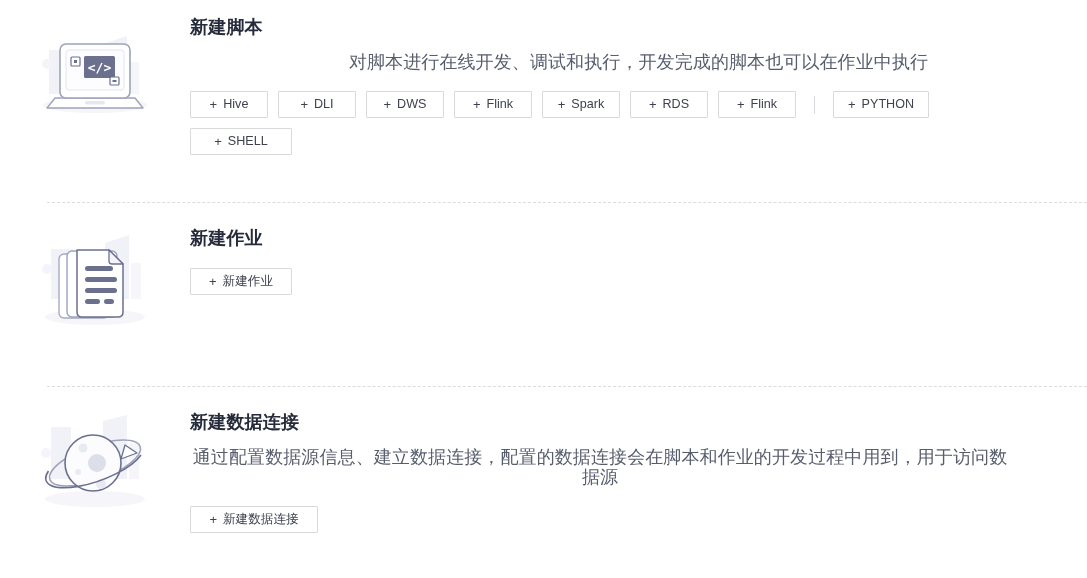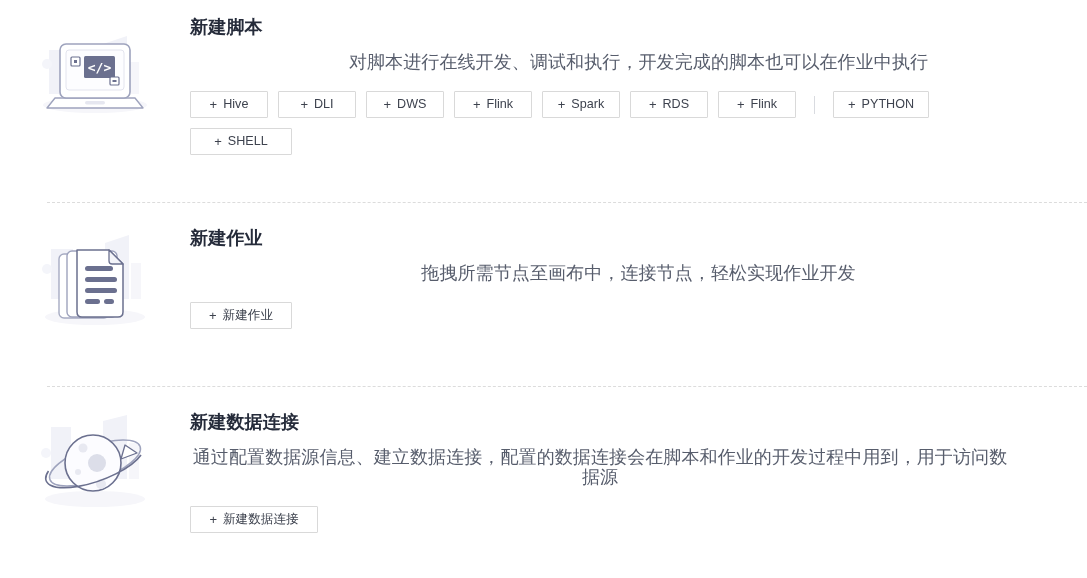--- a/index.html
+++ b/index.html
@@ -221,21 +221,20 @@
 
         <rect x="52" y="49" width="28" height="5" rx="2.5" fill="#6b708f"></rect>
         <rect x="52" y="60" width="32" height="5" rx="2.5" fill="#6b708f"></rect>
         <rect x="52" y="71" width="32" height="5" rx="2.5" fill="#6b708f"></rect>
         <rect x="52" y="82" width="15" height="5" rx="2.5" fill="#6b708f"></rect>
         <rect x="71" y="82" width="10" height="5" rx="2.5" fill="#6b708f"></rect>
       </svg>
     </div>
     <div class="section-body" style="padding-top:24px;">
       <div class="section-title">新建作业</div>
-      <div class="section-desc">拖拽所需节点至画布中，连接节点，轻松实现作业开发</div>
       <div class="btn-row">
         <button class="btn btn-wide">
           <span class="plus">+</span>
           <span>新建作业</span>
         </button>
       </div>
     </div>
   </div>
 
   <div class="separator"></div>

